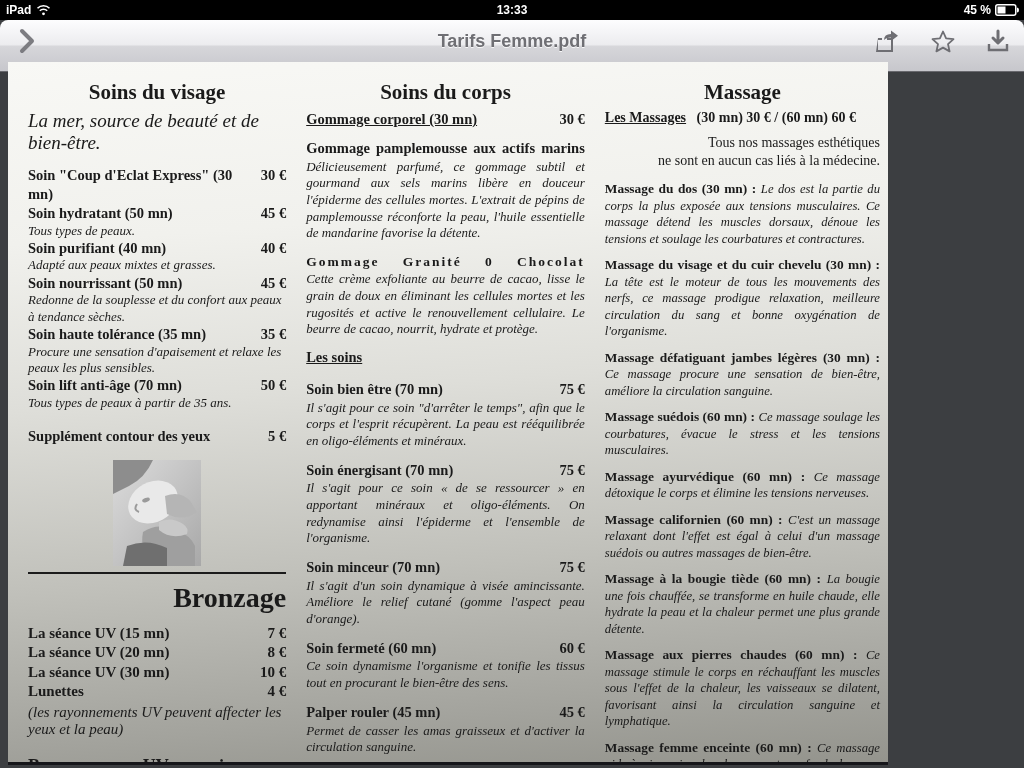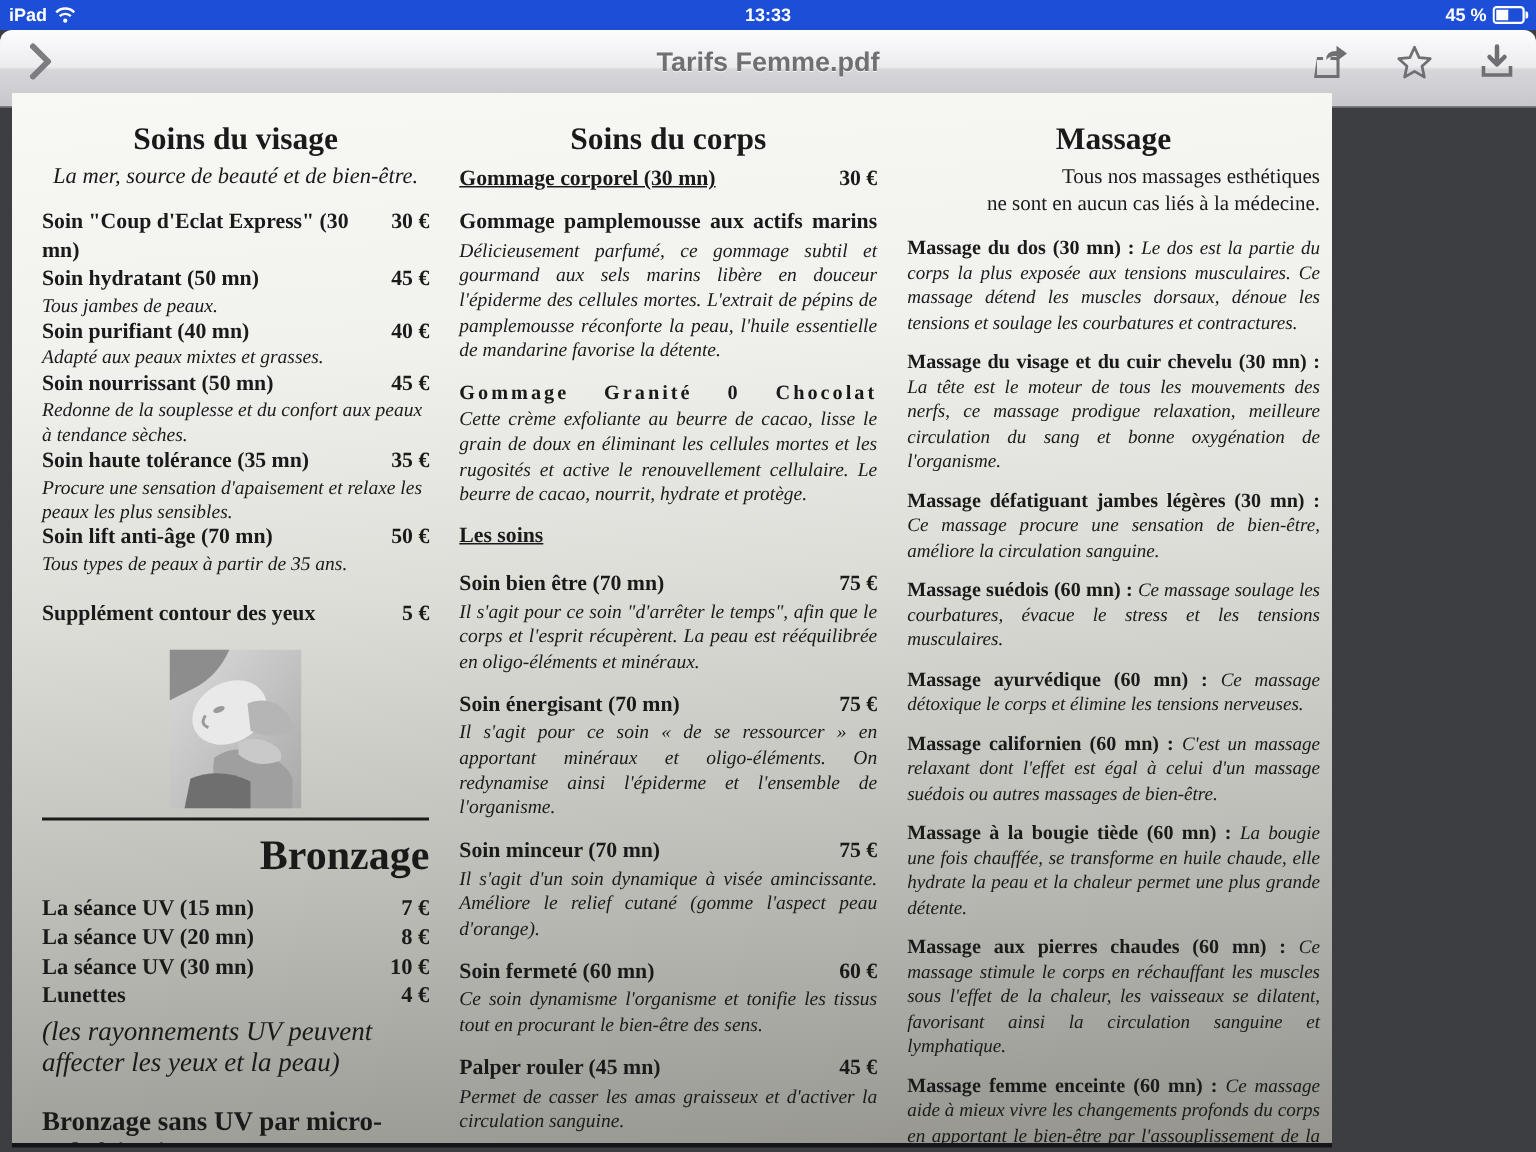--- a/index.html
+++ b/index.html
@@ -6,21 +6,21 @@
   body{
     width:1024px;height:768px;overflow:hidden;
     background:#3c3e41;
     font-family:"Liberation Serif", serif;
     color:#1a1a1a;
     position:relative;
   }
   
   .statusbar{
     position:absolute;top:0;left:0;width:1024px;height:20px;
-    background:#1d4ed8;color:#fff;
+    background:#000000;color:#fff;
     font-family:"Liberation Sans", sans-serif;font-size:12px;font-weight:bold;
   }
   .sb-left{position:absolute;left:6px;top:0;height:20px;display:flex;align-items:center;gap:5px;}
   .sb-center{position:absolute;left:0;right:0;top:0;height:20px;display:flex;align-items:center;justify-content:center;}
   .sb-right{position:absolute;right:5px;top:0;height:20px;display:flex;align-items:center;gap:4px;}
   
   .toolbar{
     position:absolute;top:20px;left:0;width:1024px;height:52px;
     background:linear-gradient(#fdfdfe, #ececef 48%, #d6d6da 52%, #c7c7cc);
     border-bottom:1px solid #68686d;
@@ -44,30 +44,30 @@
     box-sizing:border-box;
     display:flex;gap:18px;
     padding:16px 8px 0 20px;
     overflow:hidden;
   }
   .col{box-sizing:border-box;}
   .col1{width:304px;}
   .col2{width:332px;padding:0 2px;}
   .col3{width:324px;}
   h1{font-size:21px;font-weight:bold;text-align:center;margin:2px 0 5px;}
-  .subtitle{font-style:italic;text-align:center;font-size:15px;margin:0 0 12px;}
+  .subtitle{font-style:italic;font-size:19px;margin:0 0 12px;}
   .prow{display:flex;justify-content:space-between;align-items:baseline;font-weight:bold;font-size:14.5px;line-height:1.3;}
   .prow .pr{white-space:nowrap;margin-left:8px;}
   .desc{font-style:italic;font-size:13px;line-height:1.24;}
   .sup{margin-top:16px;}
   .photo-wrap{width:88px;height:106px;margin:14px auto 6px;}
   .rule{border:none;border-top:2px solid #1b1b1b;margin:4px 0 0;}
   h2{font-size:28px;font-weight:bold;text-align:right;margin:8px 0 10px;}
   .bz .prow{font-size:15px;}
-  .note{font-style:italic;font-size:18px;margin:2px 0 0;}
+  .note{font-style:italic;font-size:15px;margin:2px 0 0;}
   .subhead{font-weight:bold;font-size:18px;margin:18px 0 8px;}
   
   .hitem{margin:4px 0 10px;}
   .hitem .nm{text-decoration:underline;}
   .gname{font-weight:bold;font-size:14.5px;text-align:justify;text-align-last:justify;line-height:1.3;}
   .gname.sp{letter-spacing:2px;font-size:13.5px;}
   .idesc{font-style:italic;font-size:13px;line-height:1.28;text-align:justify;margin:1px 0 11px;}
   .lessoins{font-weight:bold;font-size:14.5px;text-decoration:underline;margin:4px 0 14px;}
   .citem{margin-bottom:3px;}
   
@@ -128,21 +128,21 @@
     <div class="subtitle">La mer, source de beauté et de bien-être.</div>
 
     <div class="prow">
       <span class="nm">Soin "Coup d'Eclat Express" (30 mn)</span>
       <span class="pr">30 €</span>
     </div>
     <div class="prow">
       <span class="nm">Soin hydratant (50 mn)</span>
       <span class="pr">45 €</span>
     </div>
-    <div class="desc">Tous jambes de peaux.</div>
+    <div class="desc">Tous types de peaux.</div>
     <div class="prow">
       <span class="nm">Soin purifiant (40 mn)</span>
       <span class="pr">40 €</span>
     </div>
     <div class="desc">Adapté aux peaux mixtes et grasses.</div>
     <div class="prow">
       <span class="nm">Soin nourrissant (50 mn)</span>
       <span class="pr">45 €</span>
     </div>
     <div class="desc">Redonne de la souplesse et du confort aux peaux à tendance sèches.</div>
@@ -274,20 +274,24 @@
       <div class="prow">
         <span class="nm">Drainage lymphatique manuel esthétique (DLM) (45 mn)</span>
         <span class="pr">45 €</span>
       </div>
       <div class="idesc">Technique de modelage doux, destiné à stimuler la circulation de la lymphe et à détoxiquer l'organisme.</div>
     </div>
   </div>
 
   <div class="col col3">
     <h1>Massage</h1>
+    <div class="msub">
+      <span class="ul">Les Massages</span>
+      &nbsp;&nbsp;<span>(30 mn)  30 € / (60 mn)  60 €</span>
+    </div>
     <div class="mnotice">
       <span>Tous nos massages esthétiques</span><br>
       <span>ne sont en aucun cas liés à la médecine.</span>
     </div>
 
     <p class="mp"><span class="lead">Massage du dos (30 mn) : </span><span class="it">Le dos est la partie du corps la plus exposée aux tensions musculaires. Ce massage détend les muscles dorsaux, dénoue les tensions et soulage les courbatures et contractures.</span></p>
     <p class="mp"><span class="lead">Massage du visage et du cuir chevelu (30 mn) : </span><span class="it">La tête est le moteur de tous les mouvements des nerfs, ce massage prodigue relaxation, meilleure circulation du sang et bonne oxygénation de l'organisme.</span></p>
     <p class="mp"><span class="lead">Massage défatiguant jambes légères (30 mn) : </span><span class="it">Ce massage procure une sensation de bien-être, améliore la circulation sanguine.</span></p>
     <p class="mp"><span class="lead">Massage suédois (60 mn) : </span><span class="it">Ce massage soulage les courbatures, évacue le stress et les tensions musculaires.</span></p>
     <p class="mp"><span class="lead">Massage ayurvédique (60 mn) : </span><span class="it">Ce massage détoxique le corps et élimine les tensions nerveuses.</span></p>

